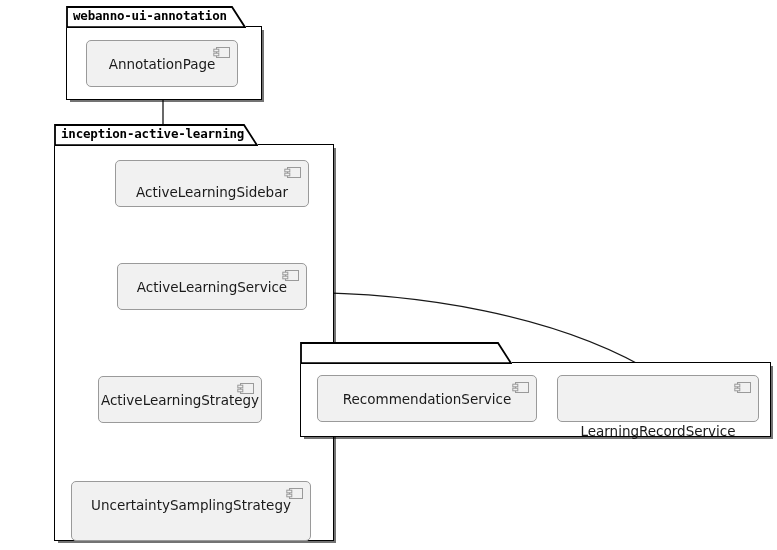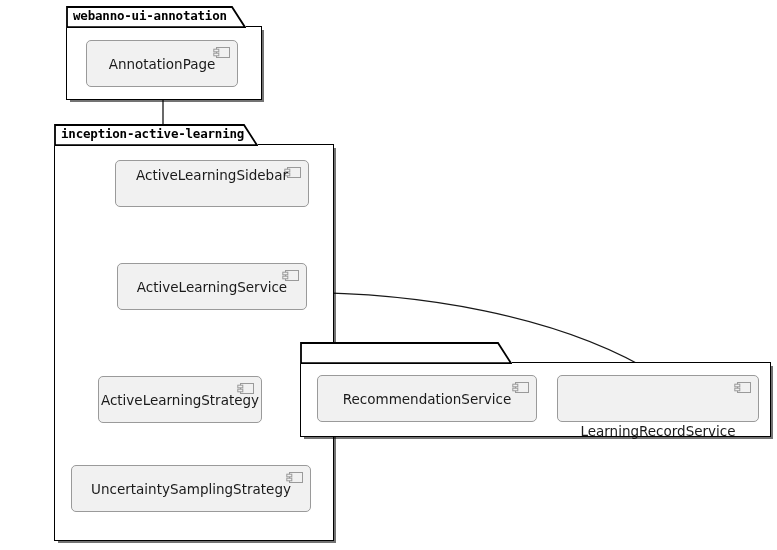--- a/index.html
+++ b/index.html
@@ -137,42 +137,42 @@
       </svg>
     </div>
     <div class="pkg-title">inception-active-learning</div>
 
     <div class="component" style="left:61px; top:36px; width:194px; height:47px;">
       <svg class="comp-icon" viewBox="0 0 18 13" xmlns="http://www.w3.org/2000/svg">
         <rect x="3.5" y="1.5" width="13" height="10" fill="#F1F1F1" stroke="#9A9A9A" stroke-width="1"></rect>
         <rect x="0.8" y="3.2" width="5" height="2.6" fill="#F1F1F1" stroke="#9A9A9A" stroke-width="1"></rect>
         <rect x="0.8" y="7.2" width="5" height="2.6" fill="#F1F1F1" stroke="#9A9A9A" stroke-width="1"></rect>
       </svg>
-      <div class="component-label" style="top:6px;">ActiveLearningSidebar</div>
+      <div class="component-label" style="top:23px;">ActiveLearningSidebar</div>
     </div>
 
     <div class="component" style="left:63px; top:139px; width:190px; height:47px;">
       <svg class="comp-icon" viewBox="0 0 18 13" xmlns="http://www.w3.org/2000/svg">
         <rect x="3.5" y="1.5" width="13" height="10" fill="#F1F1F1" stroke="#9A9A9A" stroke-width="1"></rect>
         <rect x="0.8" y="3.2" width="5" height="2.6" fill="#F1F1F1" stroke="#9A9A9A" stroke-width="1"></rect>
         <rect x="0.8" y="7.2" width="5" height="2.6" fill="#F1F1F1" stroke="#9A9A9A" stroke-width="1"></rect>
       </svg>
       <div class="component-label" style="top:15px;">ActiveLearningService</div>
     </div>
 
     <div class="component" style="left:44px; top:252px; width:164px; height:47px;">
       <svg class="comp-icon" viewBox="0 0 18 13" xmlns="http://www.w3.org/2000/svg">
         <rect x="3.5" y="1.5" width="13" height="10" fill="#F1F1F1" stroke="#9A9A9A" stroke-width="1"></rect>
         <rect x="0.8" y="3.2" width="5" height="2.6" fill="#F1F1F1" stroke="#9A9A9A" stroke-width="1"></rect>
         <rect x="0.8" y="7.2" width="5" height="2.6" fill="#F1F1F1" stroke="#9A9A9A" stroke-width="1"></rect>
       </svg>
       <div class="component-label" style="top:15px;">ActiveLearningStrategy</div>
     </div>
 
-    <div class="component" style="left:17px; top:341px; width:240px; height:47px;">
+    <div class="component" style="left:17px; top:357px; width:240px; height:60px;">
       <svg class="comp-icon" viewBox="0 0 18 13" xmlns="http://www.w3.org/2000/svg">
         <rect x="3.5" y="1.5" width="13" height="10" fill="#F1F1F1" stroke="#9A9A9A" stroke-width="1"></rect>
         <rect x="0.8" y="3.2" width="5" height="2.6" fill="#F1F1F1" stroke="#9A9A9A" stroke-width="1"></rect>
         <rect x="0.8" y="7.2" width="5" height="2.6" fill="#F1F1F1" stroke="#9A9A9A" stroke-width="1"></rect>
       </svg>
       <div class="component-label" style="top:15px;">UncertaintySamplingStrategy</div>
     </div>
   </div>
 
   <div class="package" style="left:300px; top:342px; width:471px; height:95px;">

